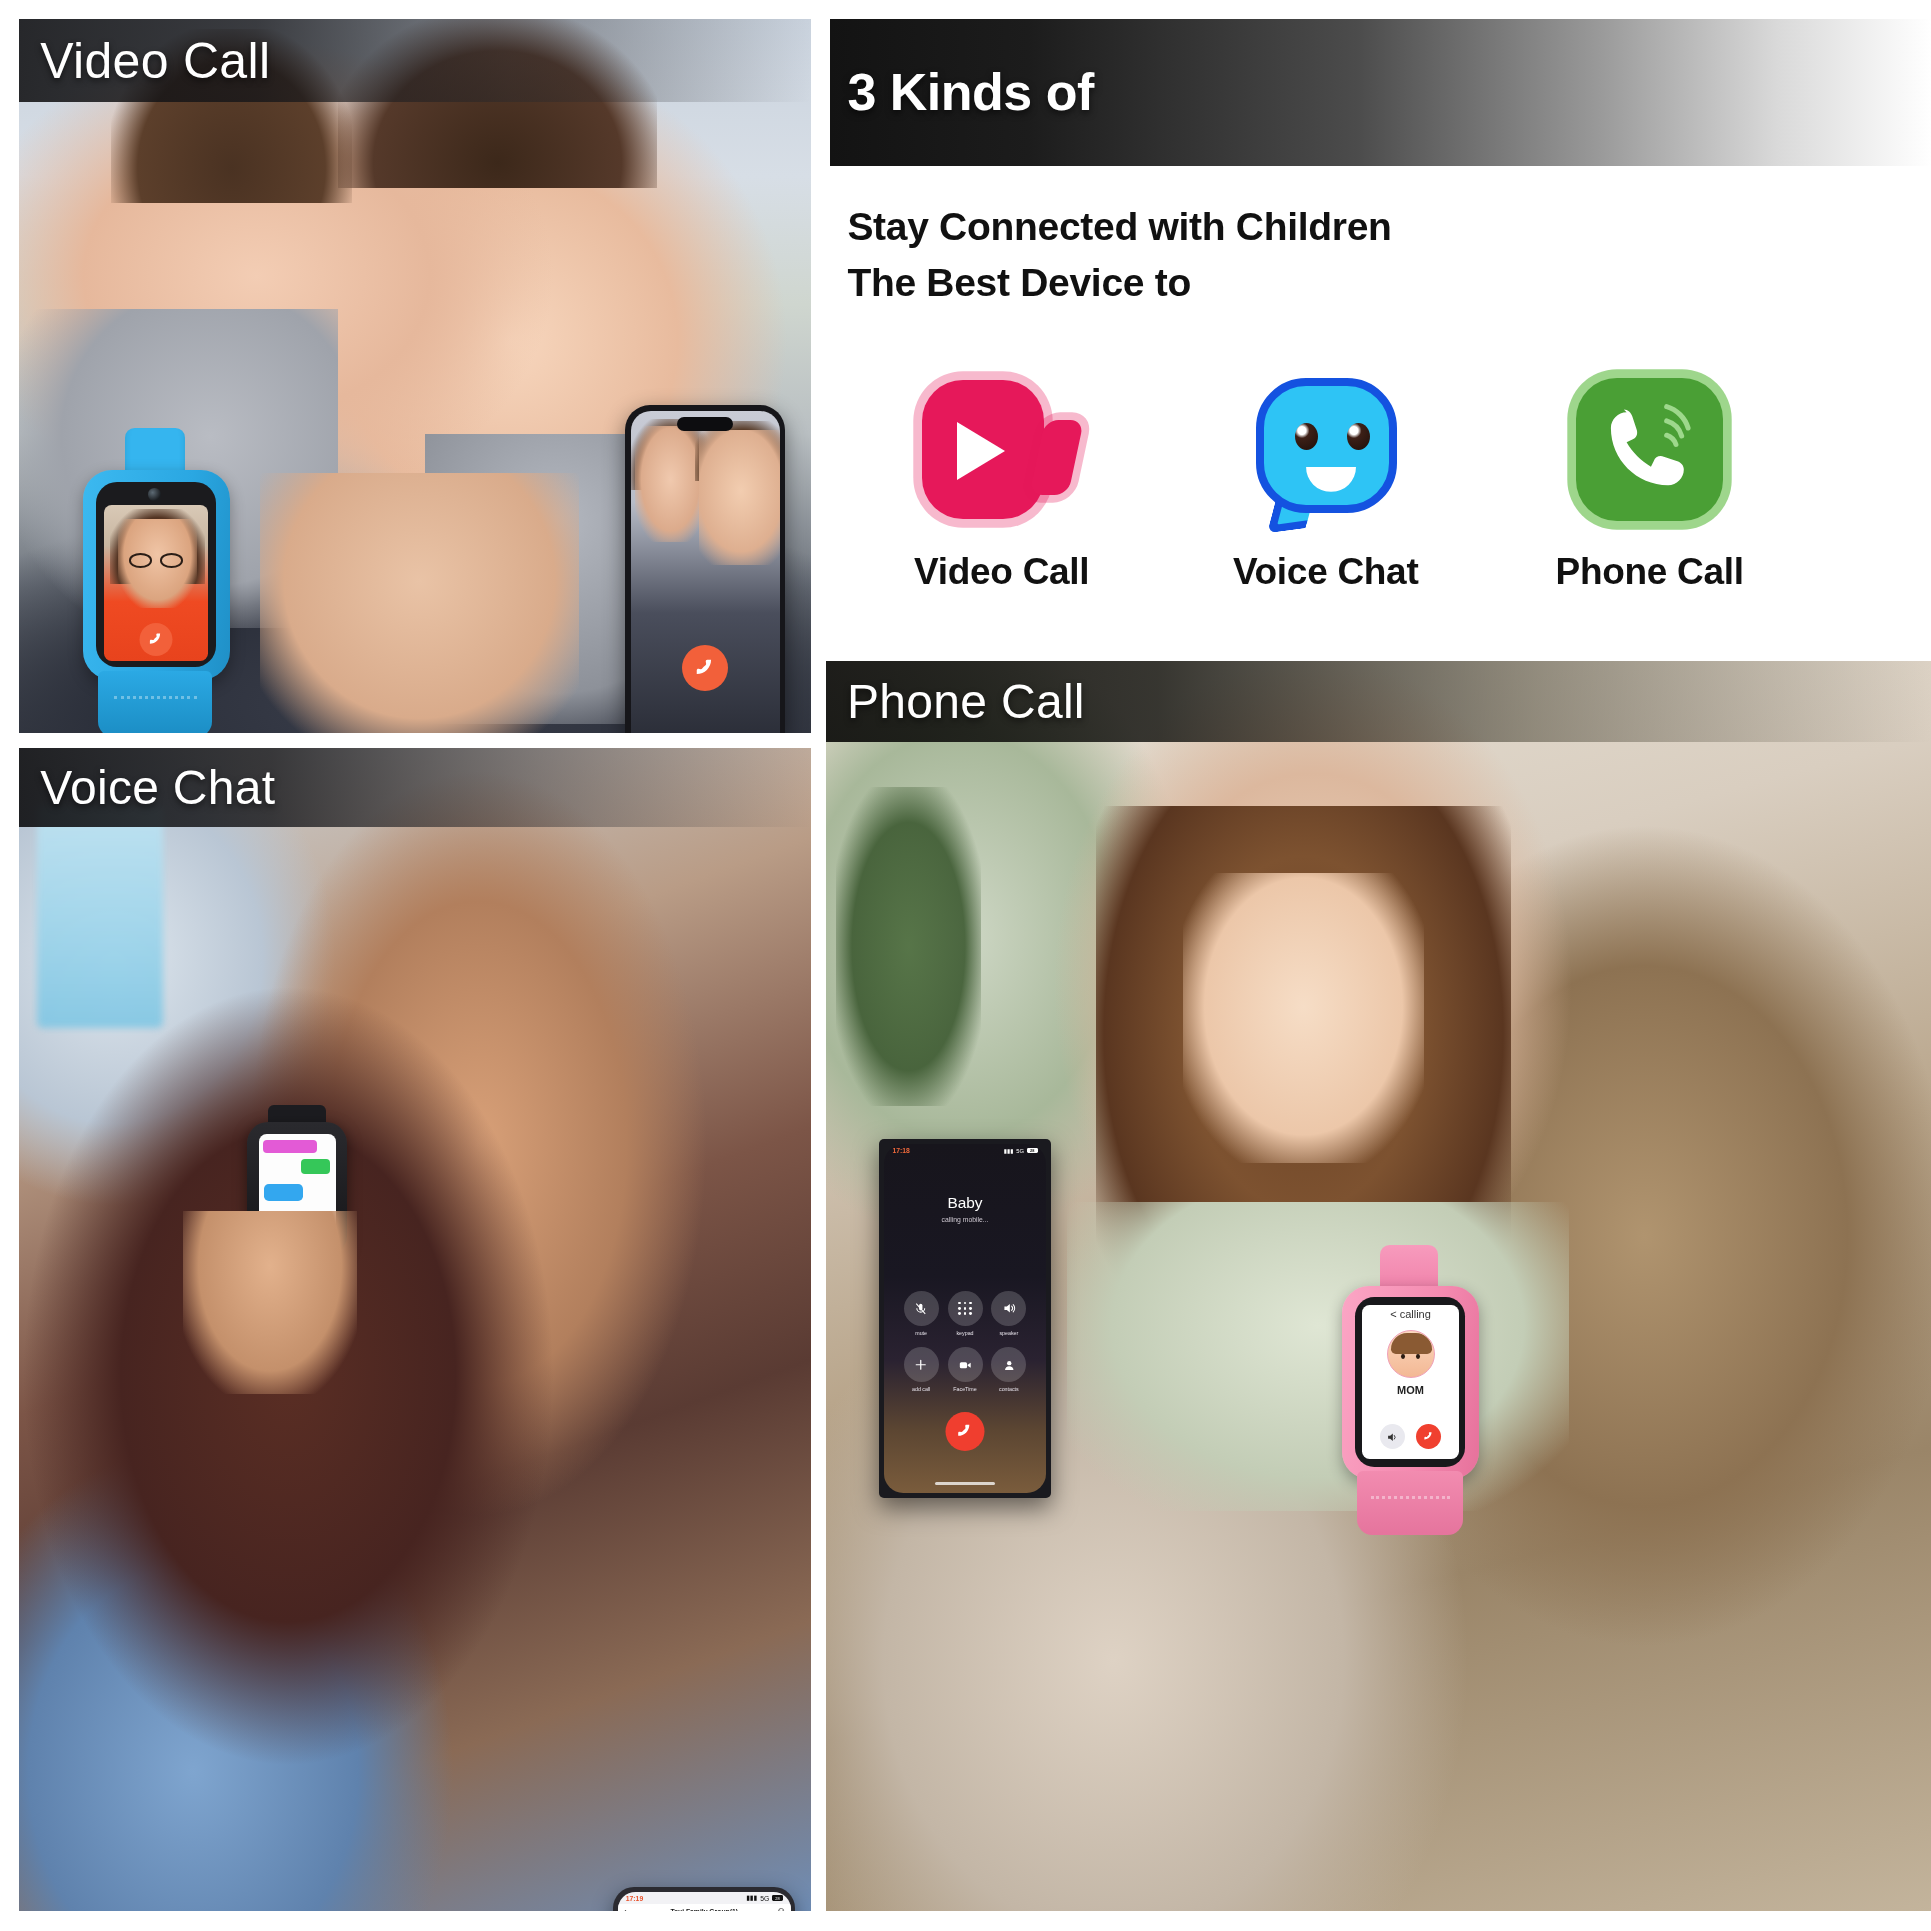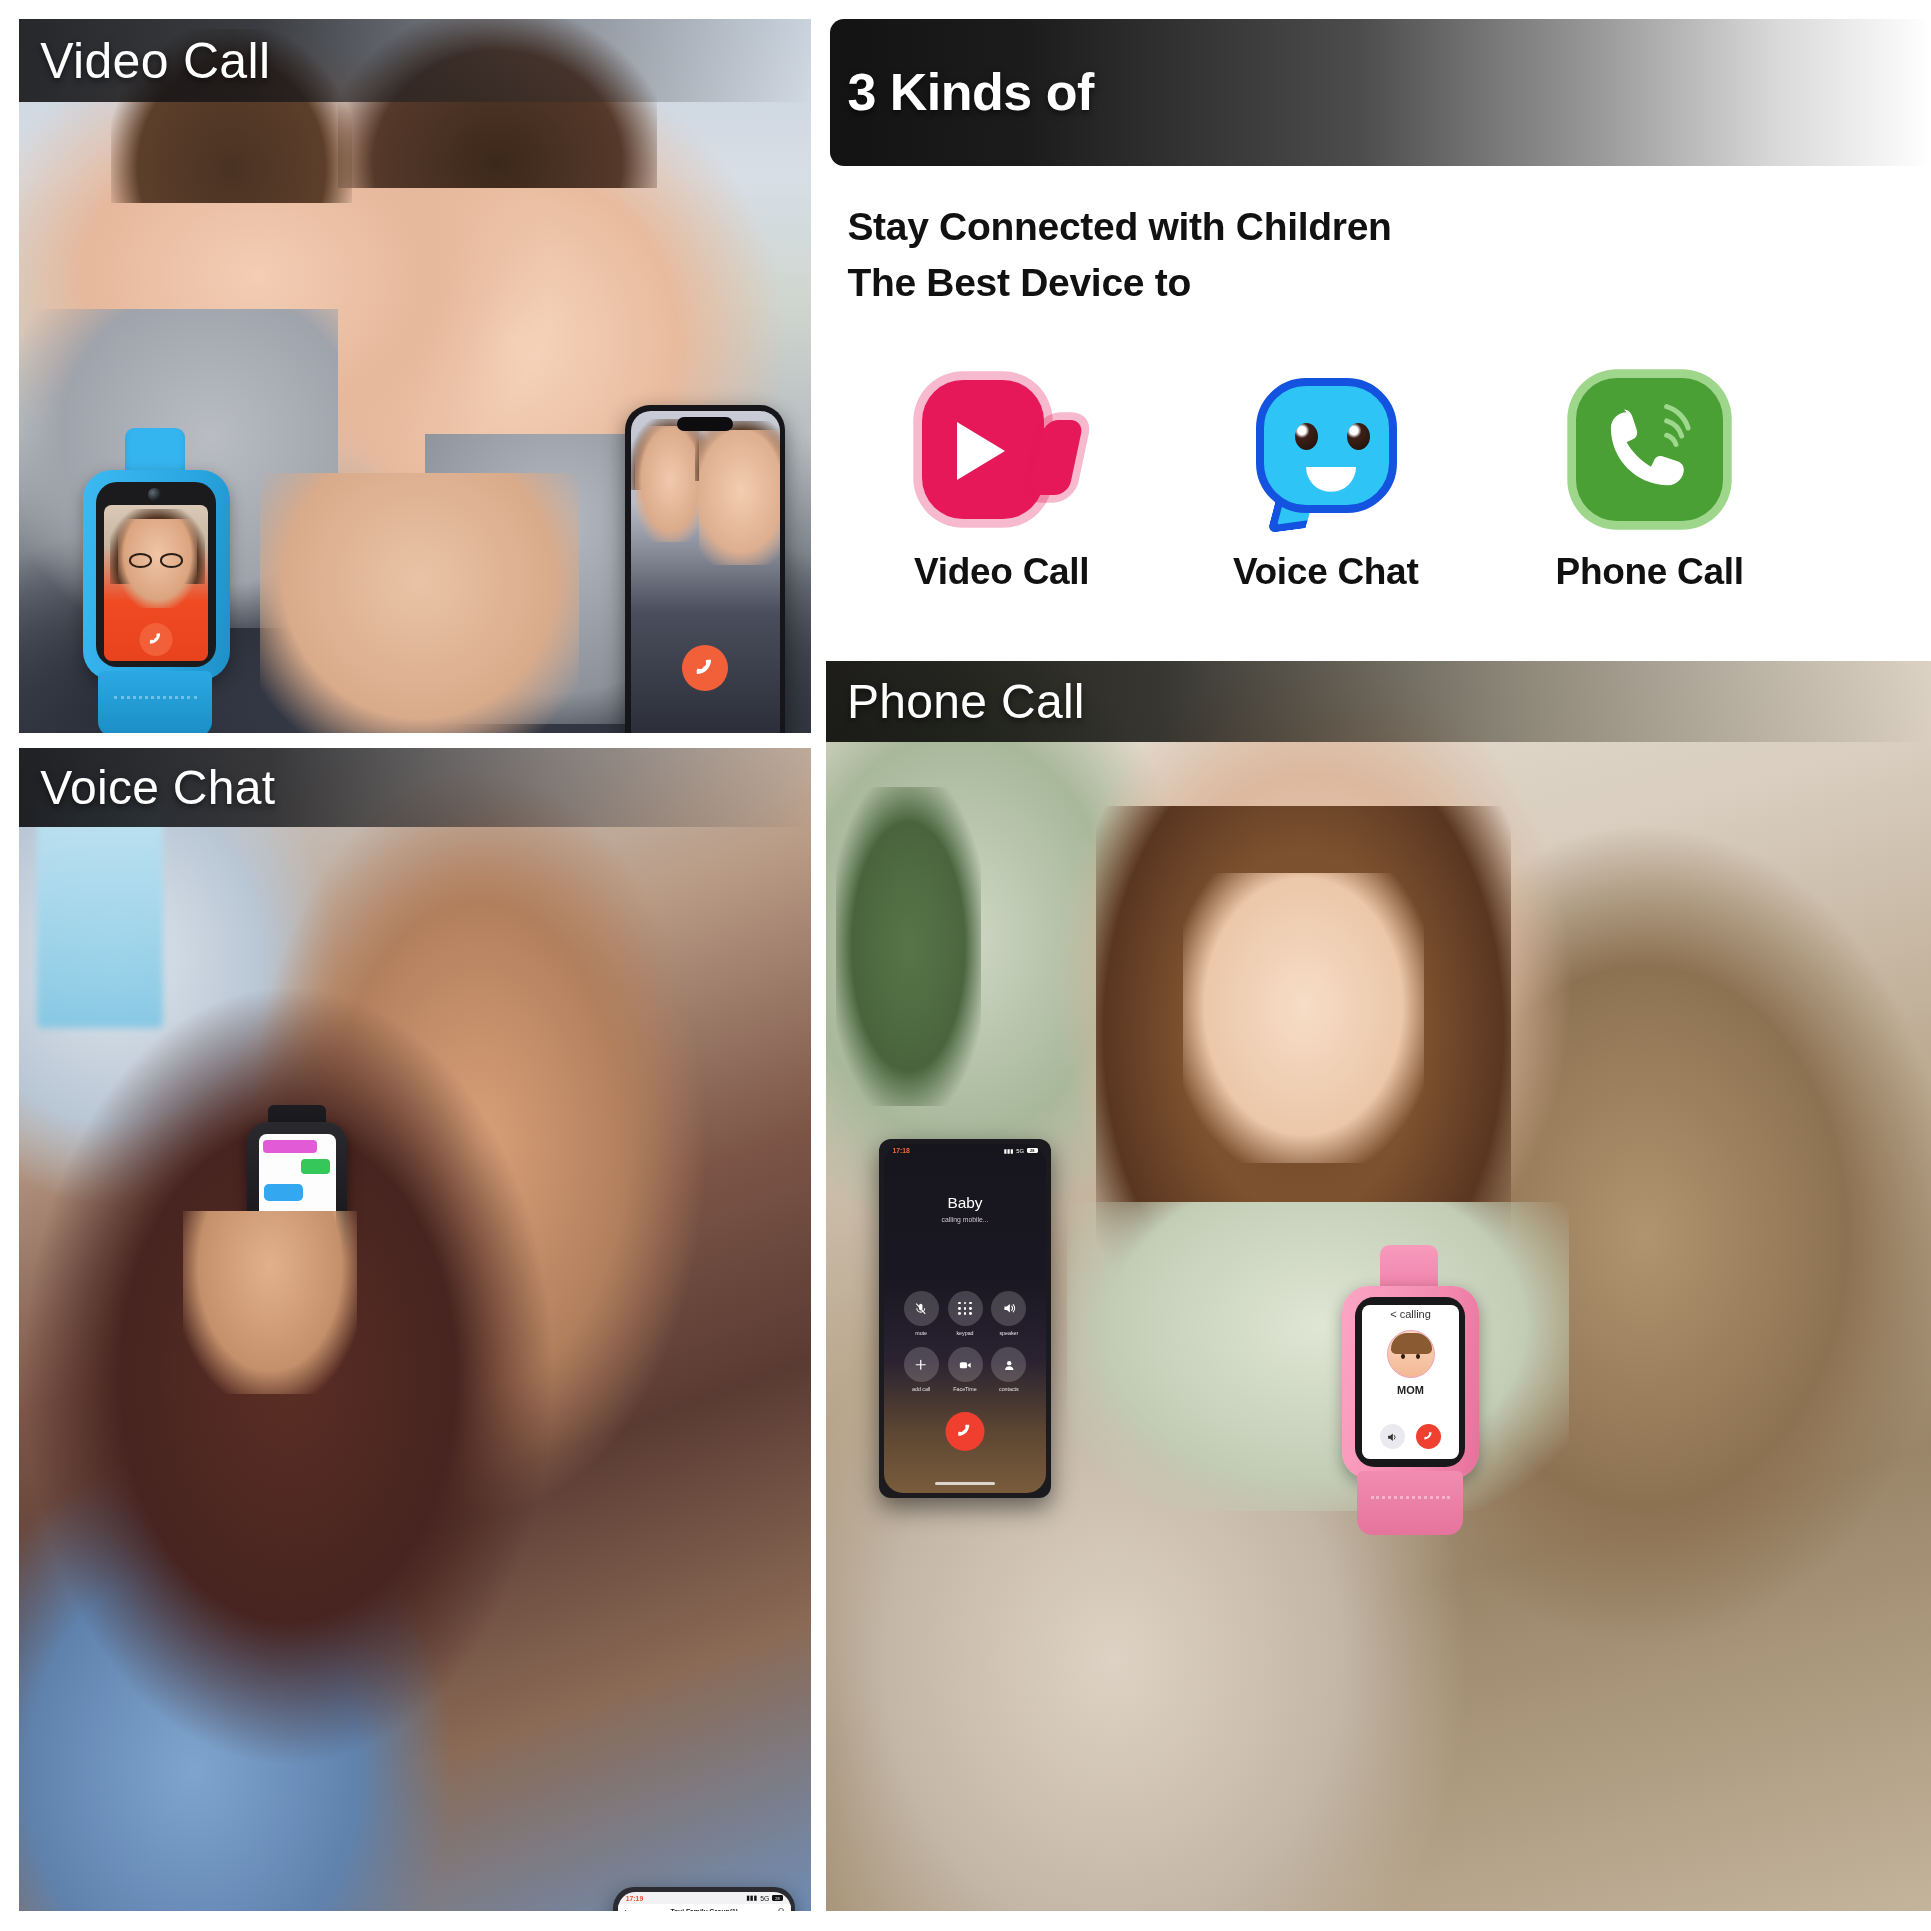--- a/index.html
+++ b/index.html
@@ -92,21 +92,21 @@
       width:46px; height:46px; background:#f2603a; border-radius:50%;
       display:flex; align-items:center; justify-content:center; }
 
   #videoCallBanner { height:83px; font-size:50px;
      background:linear-gradient(90deg, rgba(16,16,18,.88) 0%, rgba(22,22,25,.80) 30%, rgba(40,40,44,.45) 62%, rgba(60,60,64,0) 100%); }
 
   
   #infoPanel { left:830px; top:19.3px; width:1101px; height:618px; background:#fff; }
   #infoBanner { position:relative; width:1101px; height:147px;
       background:linear-gradient(90deg,#131313 0%,#1c1c1c 18%,#4c4c4c 48%,#9a9a9a 70%,#d9d9d9 86%,#ffffff 100%);
-      display:flex; flex-direction:column; justify-content:center; padding-left:17.4px;border-radius:14px; }
+      display:flex; flex-direction:column; justify-content:center; padding-left:17.4px; }
   #infoBanner div { color:#fff; font-size:52px; font-weight:700; line-height:1.18;
       text-shadow:0 2.9px 7.7px rgba(0,0,0,.6); letter-spacing:-0.5px; }
   .info-sub { margin-top:33px; padding-left:17.4px; }
   .info-sub div { font-size:39px; font-weight:700; color:#111; line-height:1.42; letter-spacing:-0.3px; }
 
   .icon-row { display:flex; margin-top:62px; padding-left:9.7px; }
   .icon-cell { width:324px; display:flex; flex-direction:column; align-items:center; }
   .icon-art { width:174px; height:154px; position:relative; }
   .icon-label { margin-top:25px; font-size:37px; font-weight:700; color:#111; letter-spacing:-0.3px; }
 
@@ -197,21 +197,21 @@
       background:radial-gradient(ellipse at 50% 42%, #6b4326 0%, #7d5230 40%, #5a3620 68%, rgba(90,54,32,0) 85%); }
   .pc-face { position:absolute; left:357px; top:212px; width:241px; height:290px;
       background:radial-gradient(ellipse at 50% 46%, #f6ddc6 0%, #ecc7a9 58%, rgba(236,199,169,0) 80%); }
   .pc-shirt { position:absolute; left:241px; top:541px; width:502px; height:309px;
       background:radial-gradient(ellipse at 50% 40%, #dfe6d4 0%, #c3cdb6 58%, rgba(195,205,182,0) 84%); }
   .pc-plant { position:absolute; left:9.7px; top:126px; width:145px; height:319px;
       background:radial-gradient(ellipse at 50% 50%, #4b6b3c 0%, #3d5a31 55%, rgba(61,90,49,0) 80%); opacity:.9; }
 
   
   .pc-phone { position:absolute; left:53px; top:478px; width:172px; height:359px;
-      background:#1a1a1f; border-radius:12px; padding:4.8px; box-shadow:0 9.7px 25px rgba(0,0,0,.5); }
+      background:#1a1a1f; border-radius:5px; padding:4.8px; box-shadow:0 9.7px 25px rgba(0,0,0,.5); }
   .pc-scr { position:relative; width:100%; height:100%; border-radius:19.3px; overflow:hidden;
       background:linear-gradient(#17151c 0%,#191722 38%,#2a2231 62%,#5c4632 82%,#7a5c3c 100%);
       color:#fff; }
   .pc-stat { height:13.5px; display:flex; align-items:center; justify-content:space-between; padding:0 8.7px; font-size:6.8px; }
   .pc-stat .t { color:#f06a3b; font-weight:700; }
   .pc-stat .r { display:flex; gap:2.9px; align-items:center; font-size:5.8px; }
   .pc-bat { width:10.6px; height:5.8px; background:#fff; border-radius:1.4px; color:#111; font-size:3.9px;
       display:flex; align-items:center; justify-content:center; font-weight:700; }
   .pc-name { text-align:center; margin-top:37px; font-size:15.4px; font-weight:500; }
   .pc-sub { text-align:center; margin-top:3.9px; font-size:6.8px; color:#cfc9d2; }

